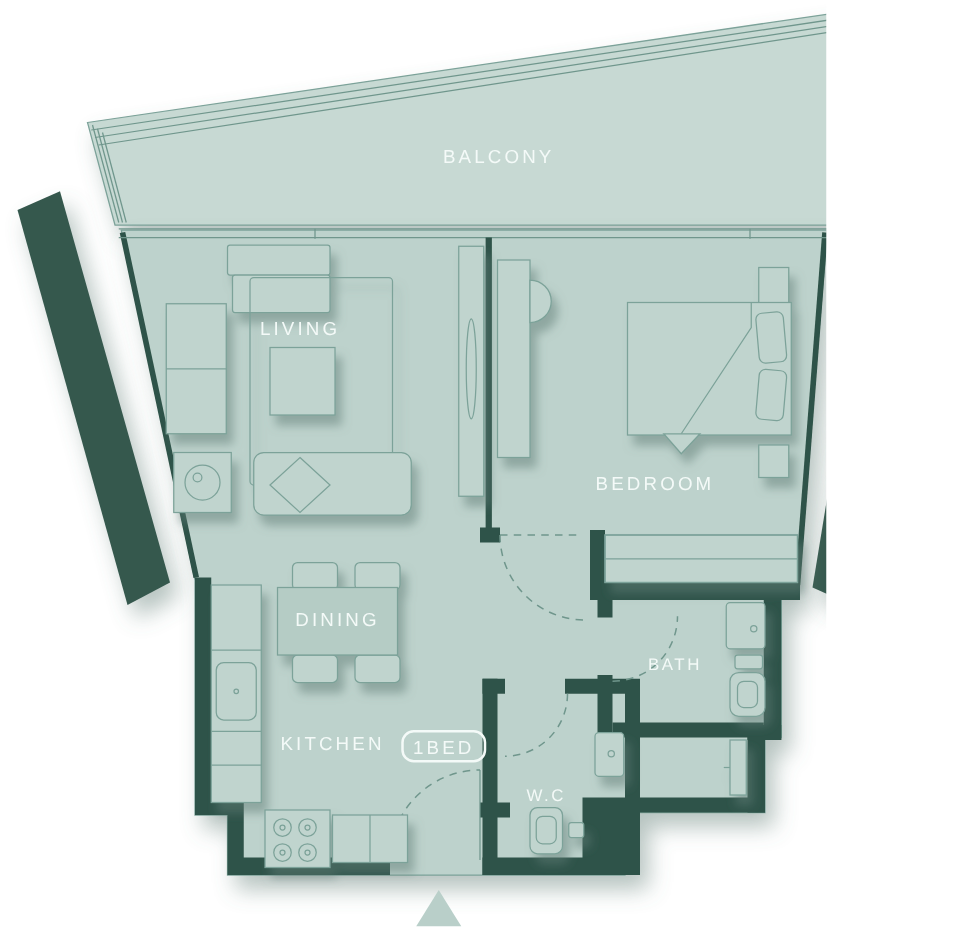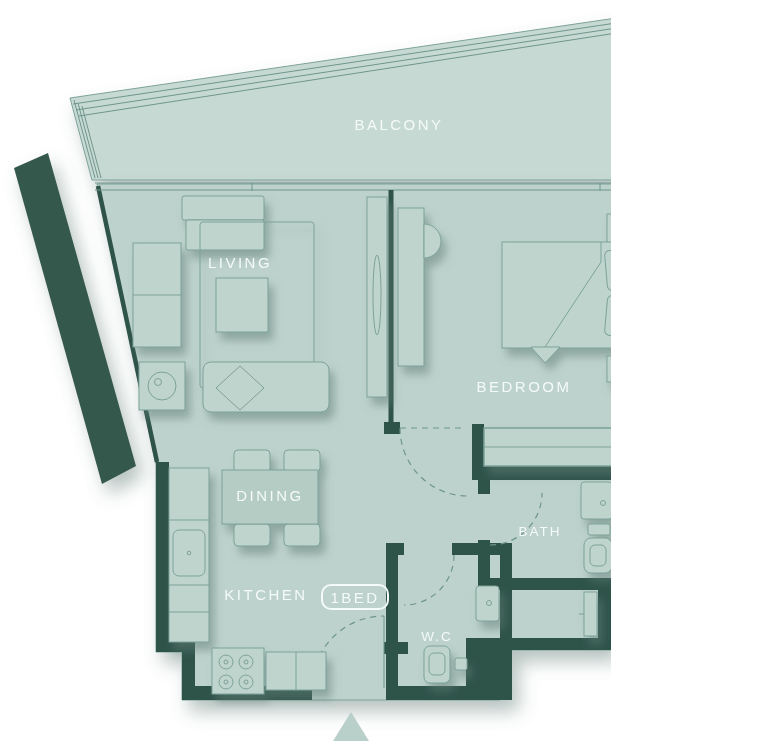--- a/index.html
+++ b/index.html
@@ -1,16 +1,16 @@
 <!DOCTYPE html>
 <html style="--background: #ffffff; --floor: #bdd2cc; --balcony: #c7d9d3; --wall: #2f5348; --fin: #36594e; --furniture: #c0d4ce; --furniture_dark: #b5ccc5; --outline: #7ca299; --thin: #6f968c; --label: #f4faf8; --arrow: #b9cfc9;"><head>
 <meta charset="utf-8">
 <style>
   html,body{margin:0;padding:0;background:#fff;}
-  .stage{position:relative;width:611px;height:745px;overflow:hidden;
+  .stage{position:relative;width:661px;height:745px;overflow:hidden;
          background:var(--background,#fff);font-family:"Liberation Sans",sans-serif;text-align:center;}
   svg{display:block;}
   .floor{fill:var(--floor);stroke:var(--outline);stroke-width:1;}
   .balcony{fill:var(--balcony);stroke:var(--outline);stroke-width:1;}
   .wall{fill:var(--wall);}
   .wallline{stroke:var(--wall);fill:none;}
   .fin{fill:var(--fin);}
   .furn{fill:var(--furniture);stroke:var(--outline);stroke-width:1;}
   .furn2{fill:var(--furniture_dark);stroke:var(--outline);stroke-width:1;}
   .fline{fill:none;stroke:var(--outline);stroke-width:1;}

